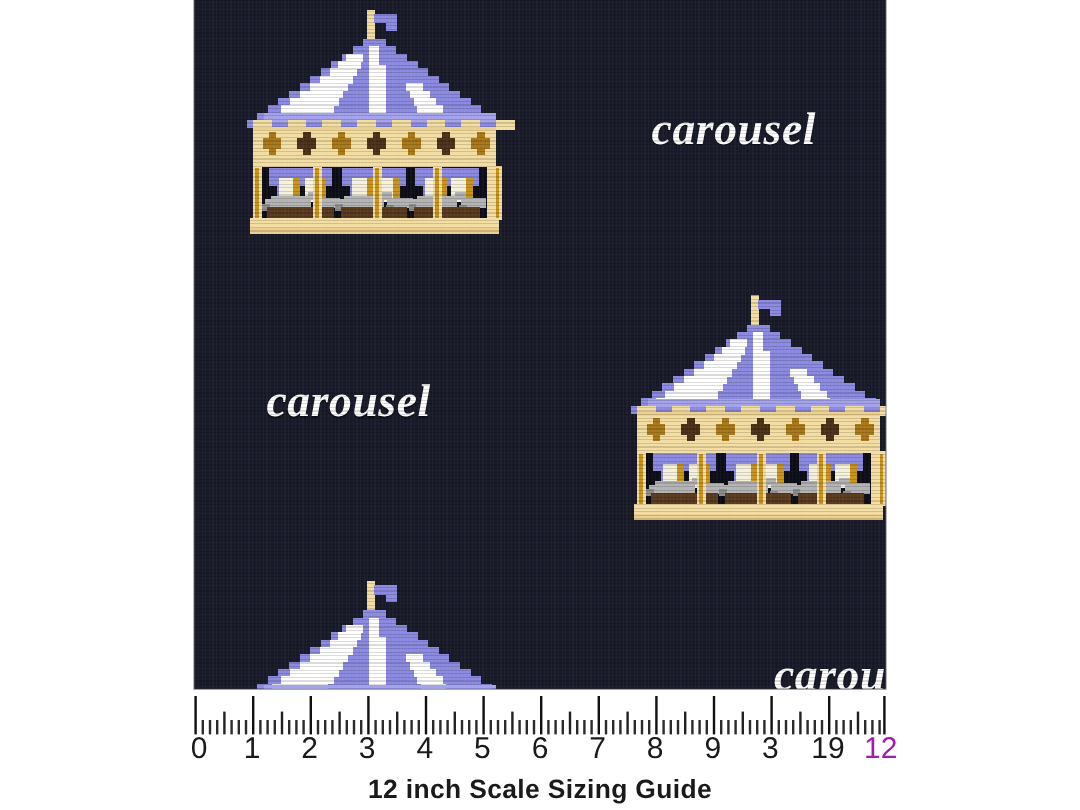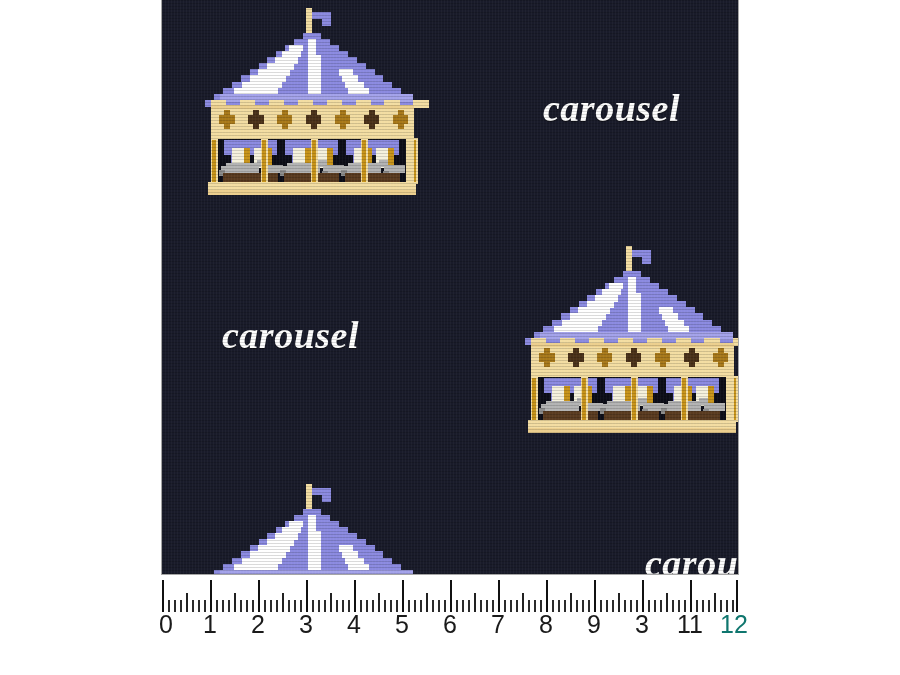--- a/index.html
+++ b/index.html
@@ -586,18 +586,19 @@
       <div class="tick-num" style="left: 48px; color: rgb(26, 26, 26);">1</div>
       <div class="tick-num" style="left: 96px; color: rgb(26, 26, 26);">2</div>
       <div class="tick-num" style="left: 144px; color: rgb(26, 26, 26);">3</div>
       <div class="tick-num" style="left: 192px; color: rgb(26, 26, 26);">4</div>
       <div class="tick-num" style="left: 240px; color: rgb(26, 26, 26);">5</div>
       <div class="tick-num" style="left: 288px; color: rgb(26, 26, 26);">6</div>
       <div class="tick-num" style="left: 336px; color: rgb(26, 26, 26);">7</div>
       <div class="tick-num" style="left: 384px; color: rgb(26, 26, 26);">8</div>
       <div class="tick-num" style="left: 432px; color: rgb(26, 26, 26);">9</div>
       <div class="tick-num" style="left: 480px; color: rgb(26, 26, 26);">3</div>
-      <div class="tick-num" style="left: 528px; color: rgb(26, 26, 26);">11</div>
-      <div class="tick-num" style="left: 572px; color: #0f766e;">12</div>
+      <div class="tick-num" style="left: 528px; color: rgb(26, 26, 26);">19</div>
+      <div class="tick-num" style="left: 572px; color: #a21caf;">12</div>
     </div>
 
+  <div id="caption">12 inch Scale Sizing Guide</div>
 
 </div>
 
 </body></html>

